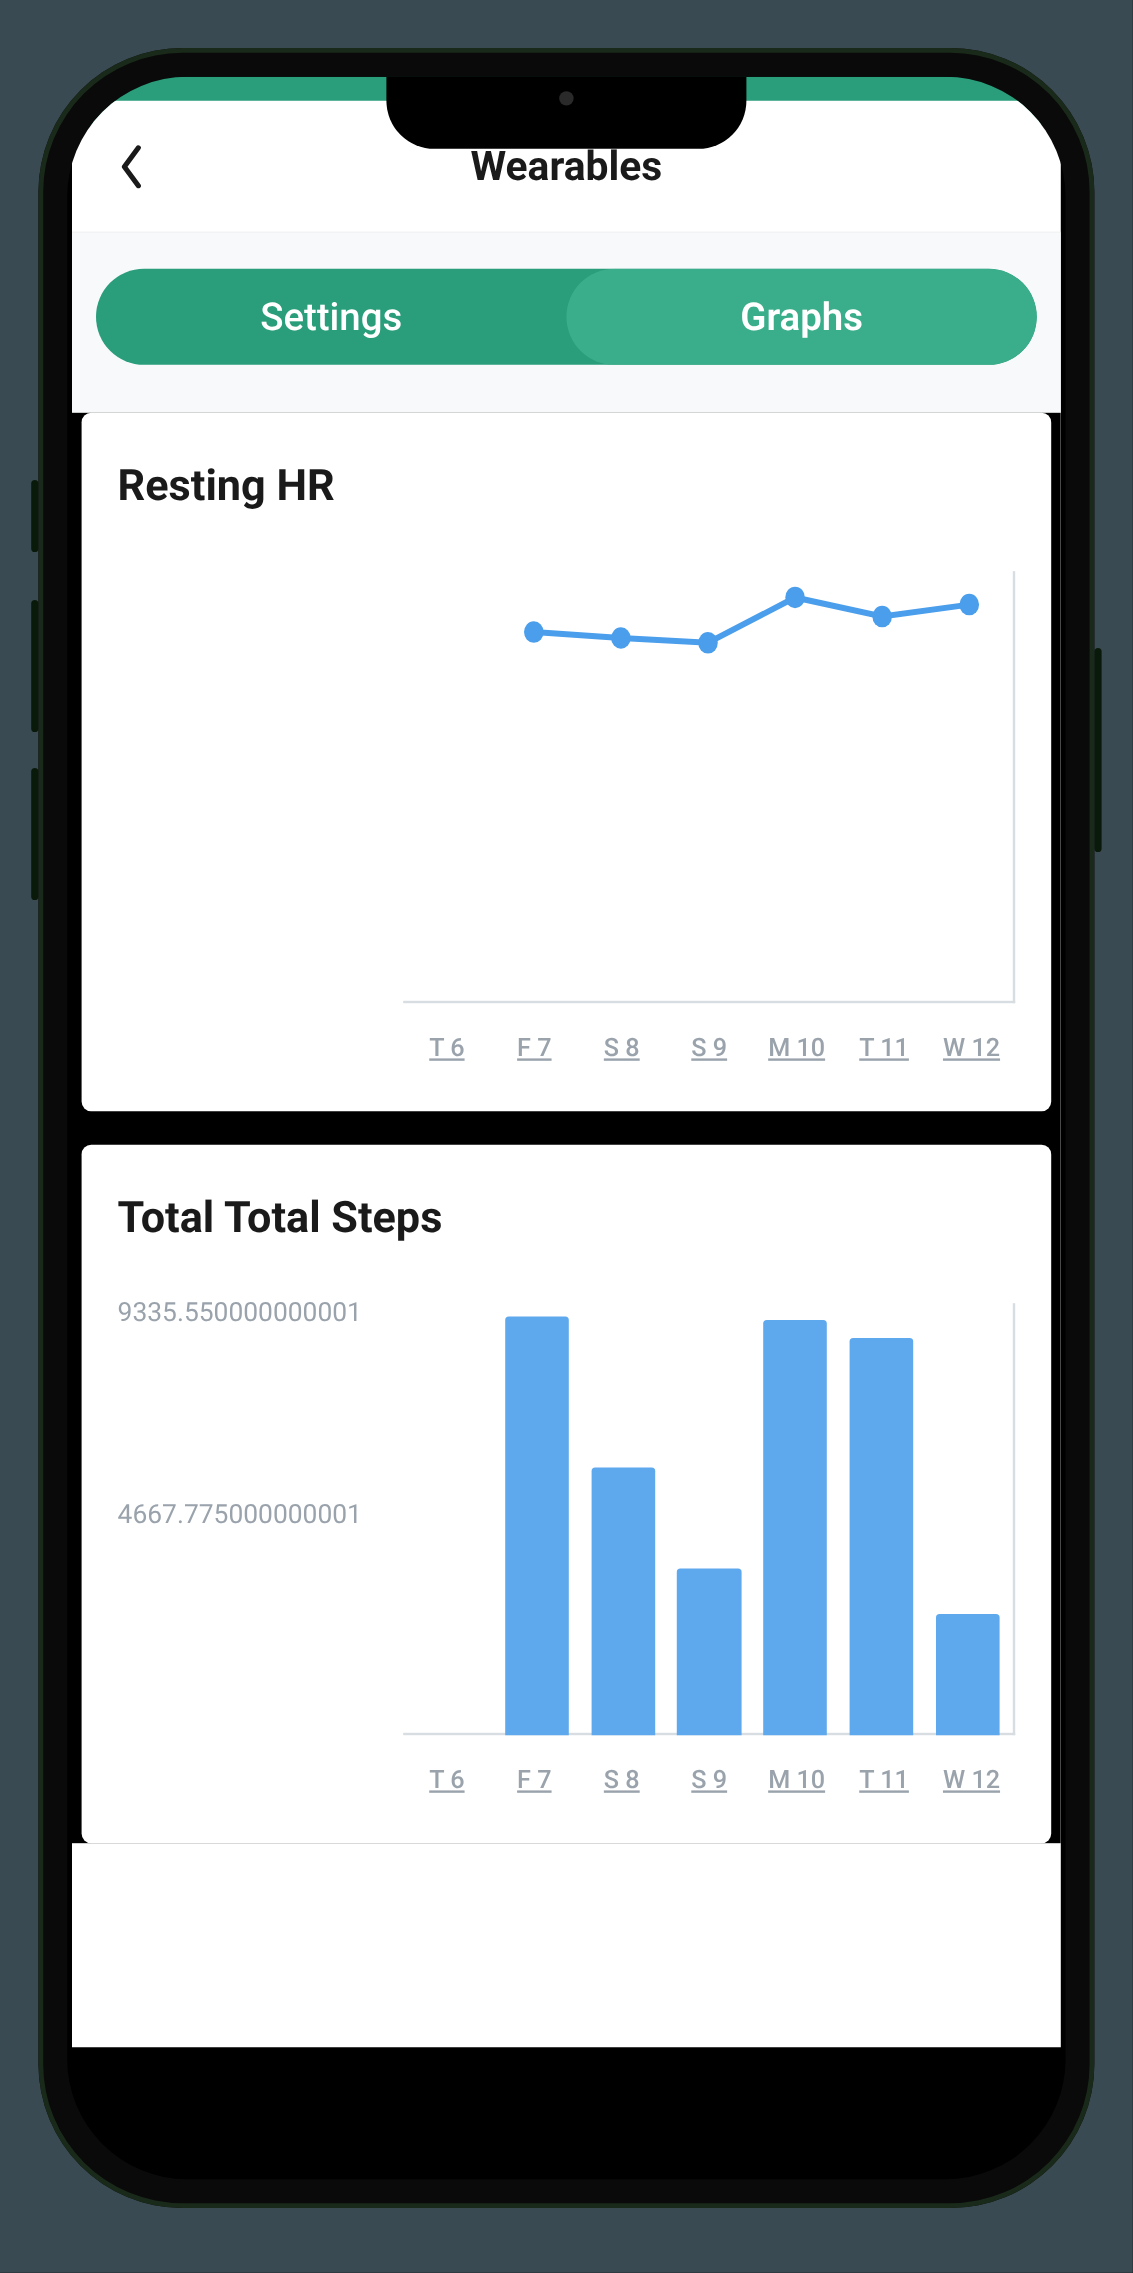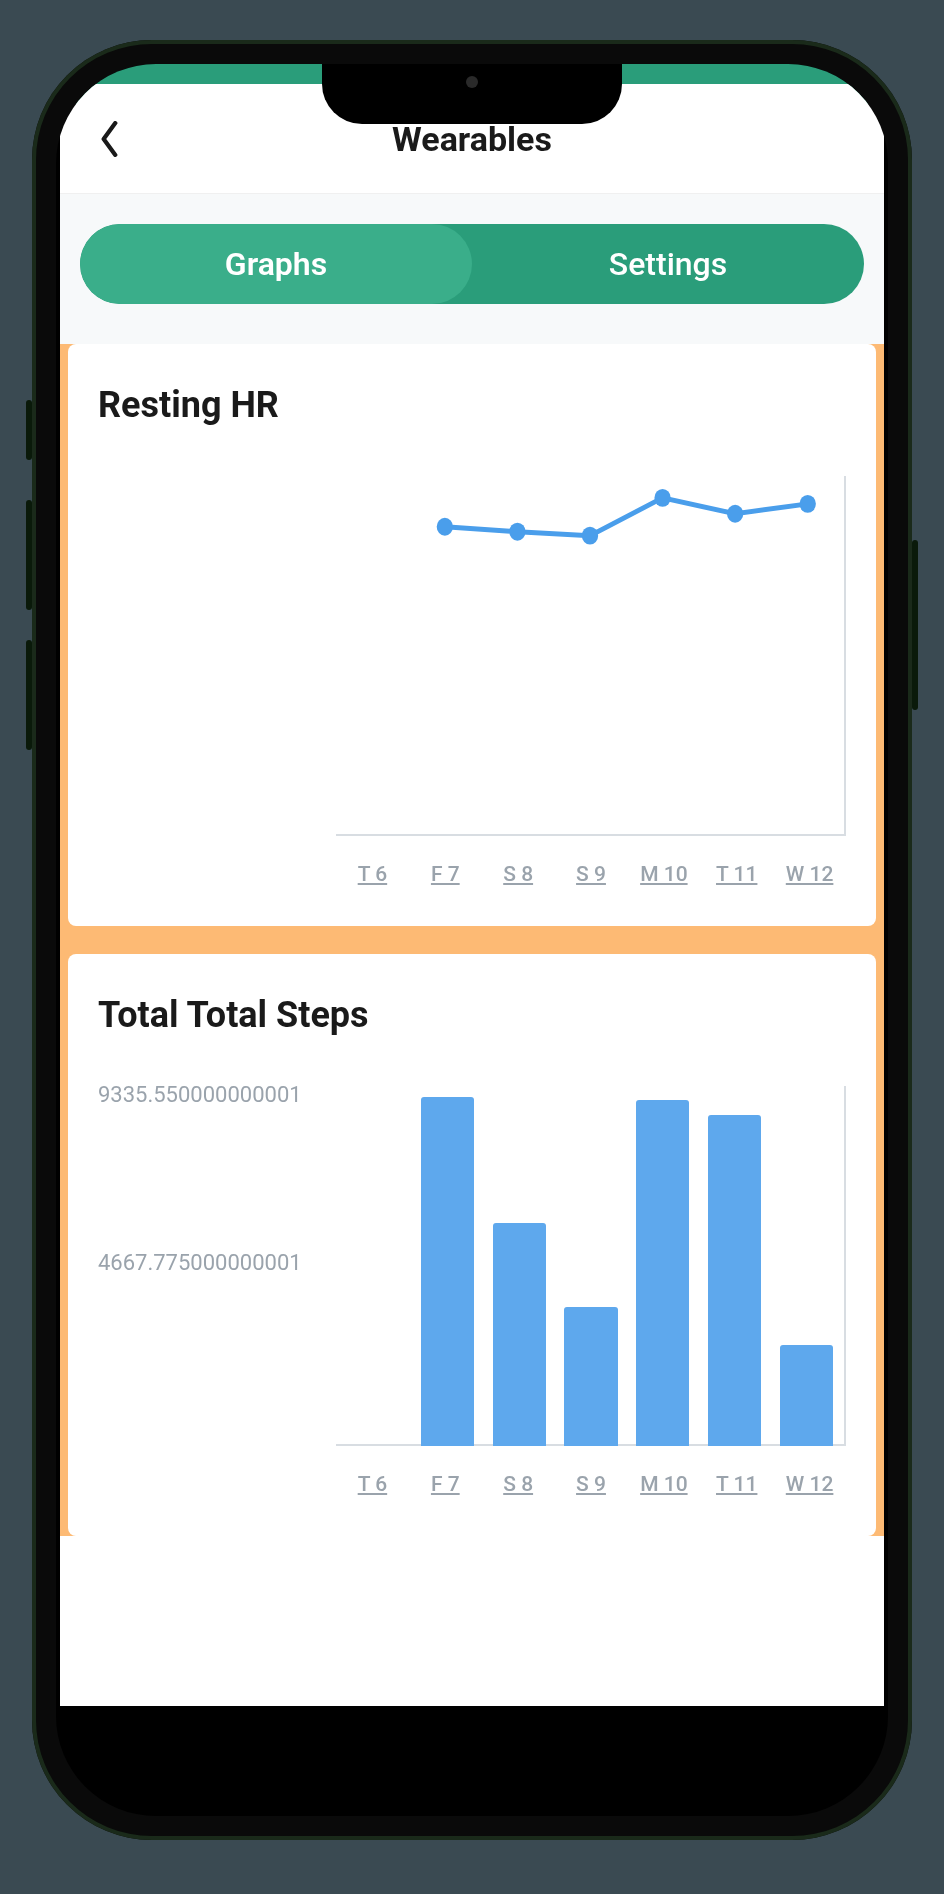--- a/index.html
+++ b/index.html
@@ -98,21 +98,21 @@
 }
 .tabs-container {
   display: flex;
   background: #2a9d7a;
   border-radius: 40px;
   overflow: hidden;
   height: 80px;
 }
 .tab { flex: 1; display: flex; align-items: center; justify-content: center; font-size: 32px; color: #fff; font-weight: 500; cursor: pointer; }
 .tab.active { background: #3aae8a; border-radius: 40px; font-weight: 600; }
-.content-area { background: #fdba74; padding: 0 8px; }
+.content-area { background: #000000; padding: 0 8px; }
 .card {
   background: #fff;
   border-radius: 8px;
   margin-bottom: 28px;
   padding: 40px 30px 30px 30px;
 }
 .card-title { font-size: 36px; font-weight: 700; color: #1a1a1a; margin-bottom: 50px; }
 .chart-wrap { position: relative; height: 420px; }
 .y-axis { position: absolute; left: 0; top: 0; width: 260px; height: 100%; }
 .y-label { position: absolute; font-size: 22px; color: #9aa3ac; }
@@ -164,22 +164,22 @@
         <div class="back-btn">
           <svg viewBox="0 0 20 34">
               <path d="M15 2 L4 17 L15 32" stroke="#1a1a1a" stroke-width="4" fill="none" stroke-linecap="round" stroke-linejoin="round"></path>
             </svg>
         </div>
         <div class="header-title">Wearables</div>
       </div>
 
       <div class="tabs-row">
         <div class="tabs-container">
+          <div class="tab">Settings</div>
           <div class="tab active">Graphs</div>
-          <div class="tab">Settings</div>
         </div>
       </div>
 
       <div class="content-area">
 
         <div class="card">
           <div class="card-title">Resting HR</div>
           <div class="chart-wrap">
             <div class="plot-area">
               <svg class="line-svg" viewBox="0 0 560 360" preserveAspectRatio="none">

